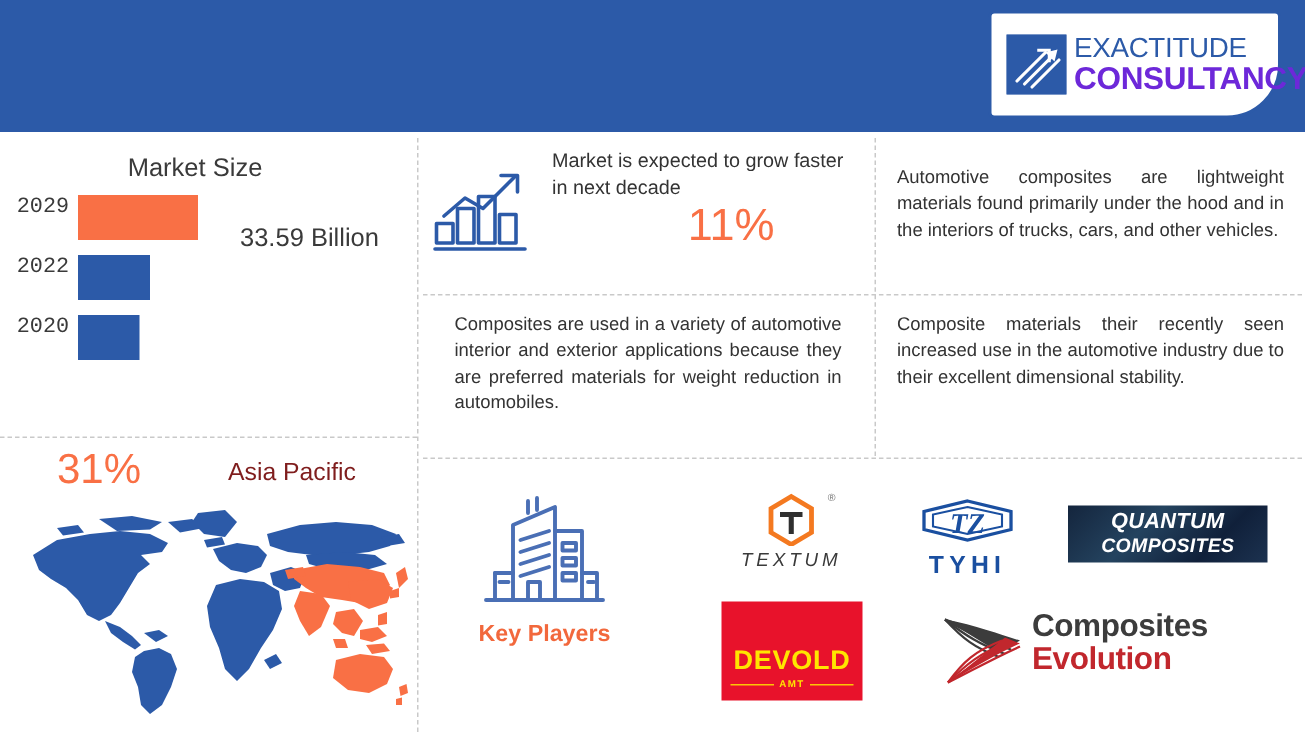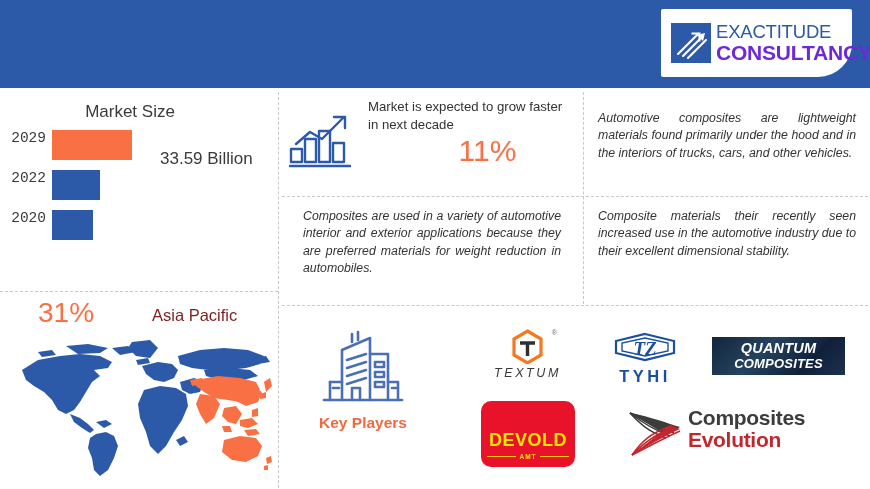--- a/index.html
+++ b/index.html
@@ -157,21 +157,20 @@
     font-weight:400;
   }
 
   
   .txt-block{
     position:absolute;
     font-size:12.3px;
     line-height:17.4px;
     color:#333333;
     text-align:justify;
-    font-style:italic;
   }
   .txt-tr{ left:598px; top:110px; width:258px;}
   .txt-bl{ left:303px; top:208px; width:258px;}
   .txt-br{ left:598px; top:208px; width:258px;}
 
   
   .region-panel{
     position:absolute;
     left:0;top:292px;
     width:278px;height:197px;
@@ -260,21 +259,21 @@
   }
   .quantum span.l2{ font-size:13px; }
 
   
   .devold{
     left:481px; top:401px;
     width:94px; height:66px;
     background:#E8122B;
     display:flex;flex-direction:column;
     align-items:center;justify-content:flex-end;
-    padding-bottom:7px;box-sizing:border-box;border-radius:10px;
+    padding-bottom:7px;box-sizing:border-box;
   }
   .devold .main{
     color:#FFE500;
     font-weight:bold;
     font-size:18px;
     letter-spacing:.5px;
   }
   .devold .sub{
     display:flex;align-items:center;justify-content:center;
     width:82px;margin-top:2px;

